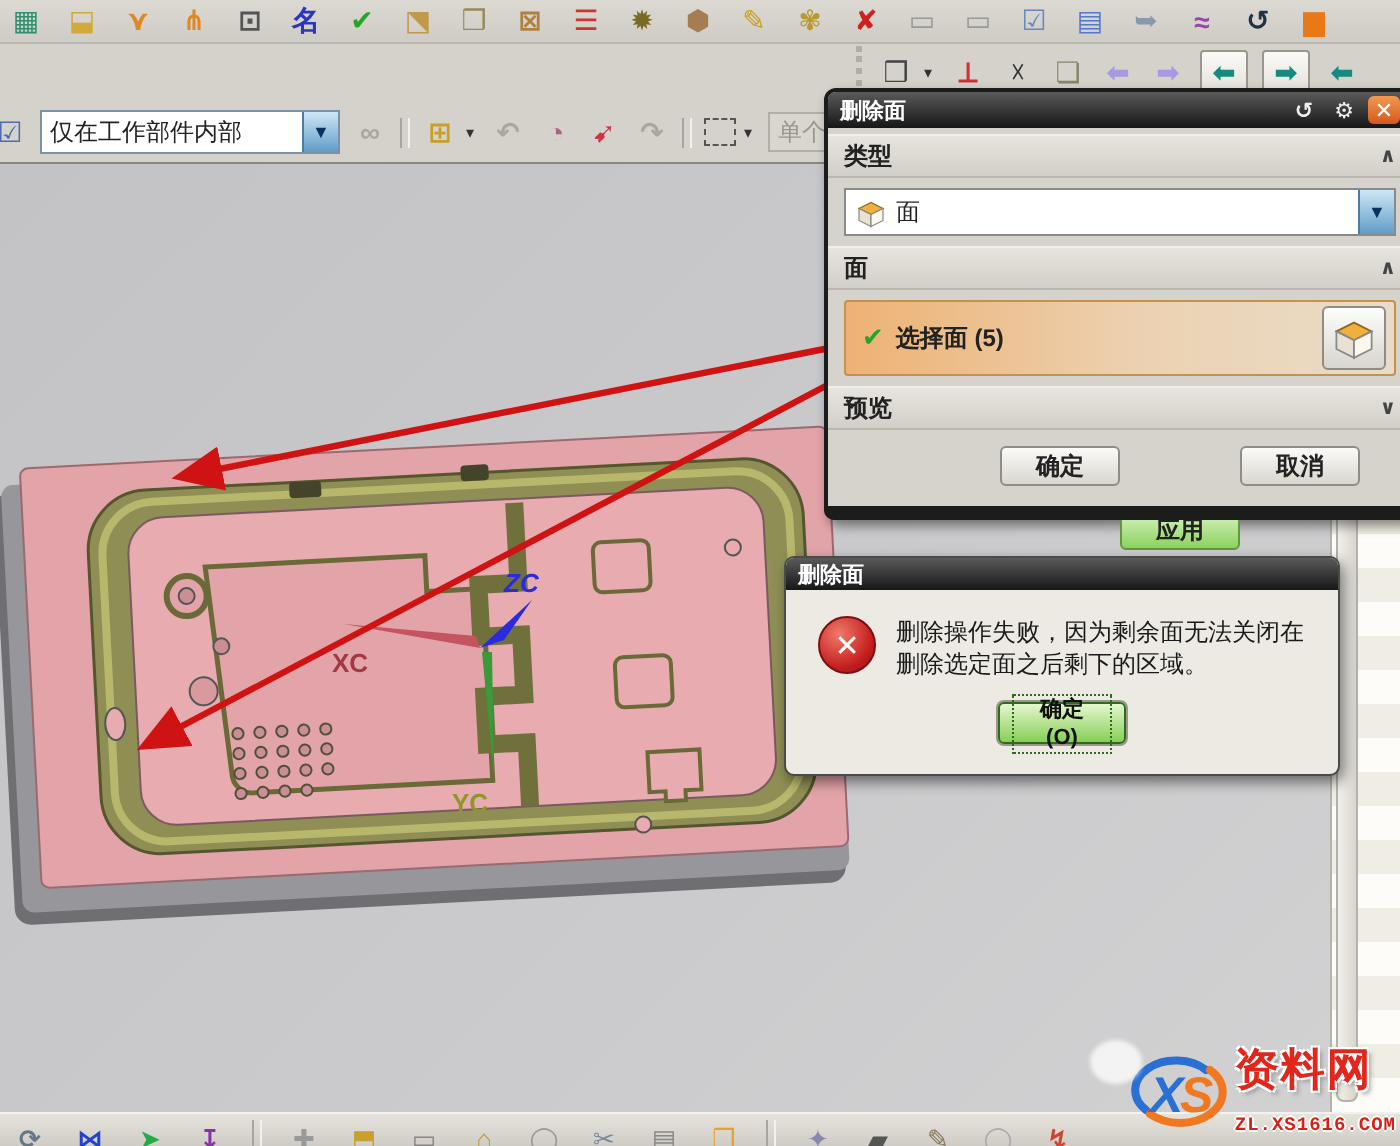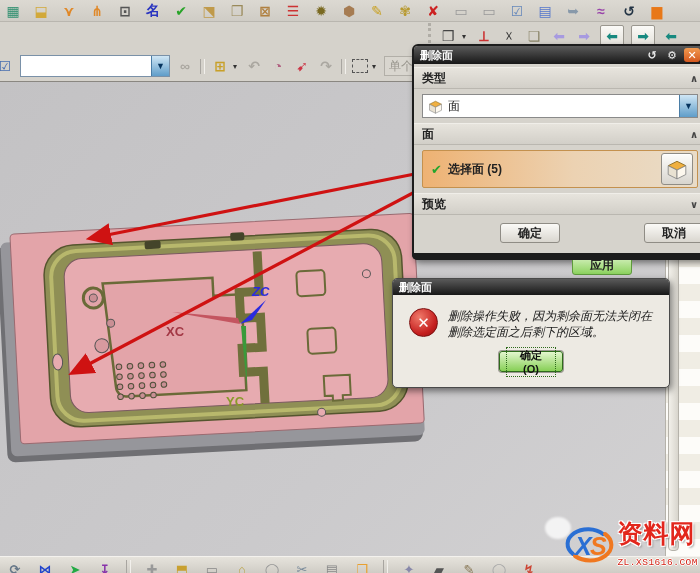--- a/index.html
+++ b/index.html
@@ -66,51 +66,51 @@
   .chev{font-size:10px;color:#444;font-weight:bold;}
   .nxcombo{margin:5px 8px;height:22px;background:#fff;border:1px solid #8a8a8a;position:relative;
       display:flex;align-items:center;gap:5px;padding-left:5px;}
   .sel-row{margin:5px 8px;height:36px;border:1px solid #c4914e;border-radius:2px;
       background:linear-gradient(90deg,#eeb273 0%,#ecd2b2 55%,#e9dcc8 100%);
       display:flex;align-items:center;gap:6px;padding:0 4px 0 8px;font-weight:bold;font-size:12px;color:#222;}
   .sel-row .grow{flex:1;}
   .cube-btn{width:30px;height:30px;background:linear-gradient(#fdfdfb,#d8d5ce);border:1px solid #8f8c85;
       border-radius:3px;display:flex;align-items:center;justify-content:center;box-shadow:inset 0 1px 0 #fff;}
   .check{color:#23a52c;font-size:13px;}
-  .btnrow{display:flex;gap:12px;margin:8px 8px 0 86px;}
+  .btnrow{display:flex;margin:8px 8px 0 86px;}
   .nxbtn{min-width:60px;height:20px;border:1px solid #8f8c85;border-radius:3px;font-weight:bold;font-size:12px;
       background:linear-gradient(#fbfaf7,#d9d6cf);display:flex;align-items:center;justify-content:center;
       font-family:inherit;color:#222;}
   .nxbtn.apply{background:linear-gradient(#d8f2c2,#8cd25e);border-color:#5e9a3c;margin-top:32px;}
   .nxfooter{position:absolute;left:-2px;right:-2px;bottom:-2px;height:7px;background:#1c1c1c;border-radius:0 0 5px 5px;}
 
   
   #dlg-error{position:absolute;left:392px;top:278px;width:276px;height:108px;z-index:5;
       background:#edeae3;border:1px solid #4a4a4a;border-radius:5px;box-shadow:2px 3px 7px rgba(0,0,0,.5);}
   #dlg-error .nxtitle{height:16px;border-radius:4px 4px 0 0;}
   .err-body{position:relative;height:90px;}
   .err-icon{position:absolute;left:16px;top:13px;width:27px;height:27px;border-radius:50%;
       background:radial-gradient(circle at 35% 30%,#f07a6a,#c41e1e 65%,#8e1212);
       border:1px solid #7e0f0f;color:#fff;font-weight:bold;font-size:15px;
       display:flex;align-items:center;justify-content:center;}
-  .err-text{position:absolute;left:55px;top:13px;width:214px;font-size:12px;line-height:16px;color:#1a1a1a;font-style:italic;}
+  .err-text{position:absolute;left:55px;top:13px;width:214px;font-size:12px;line-height:16px;color:#1a1a1a;}
   .err-btn{position:absolute;left:106px;top:56px;width:64px;height:21px;
       background:linear-gradient(#e4f7cf,#86cf55);border:1px solid #2f6b1c;border-radius:3px;
       box-shadow:0 0 0 1px #9a978f;font-weight:bold;font-size:11px;font-family:inherit;
       display:flex;align-items:center;justify-content:center;color:#111;}
   .err-btn .inner{border:1px dotted #2f6b1c;padding:0 6px;line-height:14px;}
 
   
   #watermark{position:absolute;right:2px;bottom:6px;z-index:7;display:flex;align-items:center;gap:2px;}
   #wm-blob{position:absolute;left:-18px;top:-4px;width:26px;height:22px;border-radius:50%;
       background:rgba(255,255,255,.75);filter:blur(1px);}
   .wm-texts{display:flex;flex-direction:column;align-items:flex-start;line-height:1;}
-  .wm-name{font-size:25px;font-weight:bold;color:#e2261c;letter-spacing:1px;
+  .wm-name{font-size:22px;font-weight:bold;color:#e2261c;letter-spacing:1px;
       text-shadow:-1px -1px 0 #fff,1px -1px 0 #fff,-1px 1px 0 #fff,1px 1px 0 #fff,2px 2px 2px rgba(120,120,120,.6);}
-  .wm-url{font-size:9.5px;font-weight:normal;color:#d42316;letter-spacing:.5px;margin-top:12px;
+  .wm-url{font-size:9.5px;font-weight:bold;color:#d42316;letter-spacing:.5px;margin-top:12px;
       font-family:"Liberation Mono","DejaVu Sans Mono",monospace;
       text-shadow:-1px 0 0 #fff,1px 0 0 #fff,0 -1px 0 #fff,0 1px 0 #fff;}
 </style>
 </head>
 <body>
 
 <div id="app">
 
   <div id="row1" class="tbrow">
       <span class="tbi" style="color: rgb(47, 143, 111);">▦</span>
@@ -150,20 +150,21 @@
       <span class="tbi btnish" style="color: rgb(23, 137, 127);">⬅</span>
       <span class="tbi btnish" style="color: rgb(23, 137, 127);">➡</span>
       <span class="tbi" style="color: rgb(23, 137, 127);">⬅</span>
     </div>
 
   <div id="row3" class="tbrow">
     <span class="tbrow" style="gap:6px">
         <span class="tbi" style="color: rgb(74, 111, 176);">☑</span>
       </span>
     <span id="scope-combo">
+      <span class="val">仅在工作部件内部</span>
       <span class="combo-btn">▼</span>
     </span>
     <span class="tbrow" style="gap:6px">
         <span class="tbi" style="color: rgb(170, 167, 160);">∞</span>
         <span class="tbi sepi"></span>
         <span class="tbi" style="color: rgb(200, 160, 40);">⊞</span>
         <span class="tbi caret" style="color: rgb(51, 51, 51);">▾</span>
         <span class="tbi" style="color: rgb(170, 167, 160);">↶</span>
         <span class="tbi" style="color: rgb(176, 96, 128);">◔</span>
         <span class="tbi" style="color: rgb(204, 51, 68);">➹</span>

